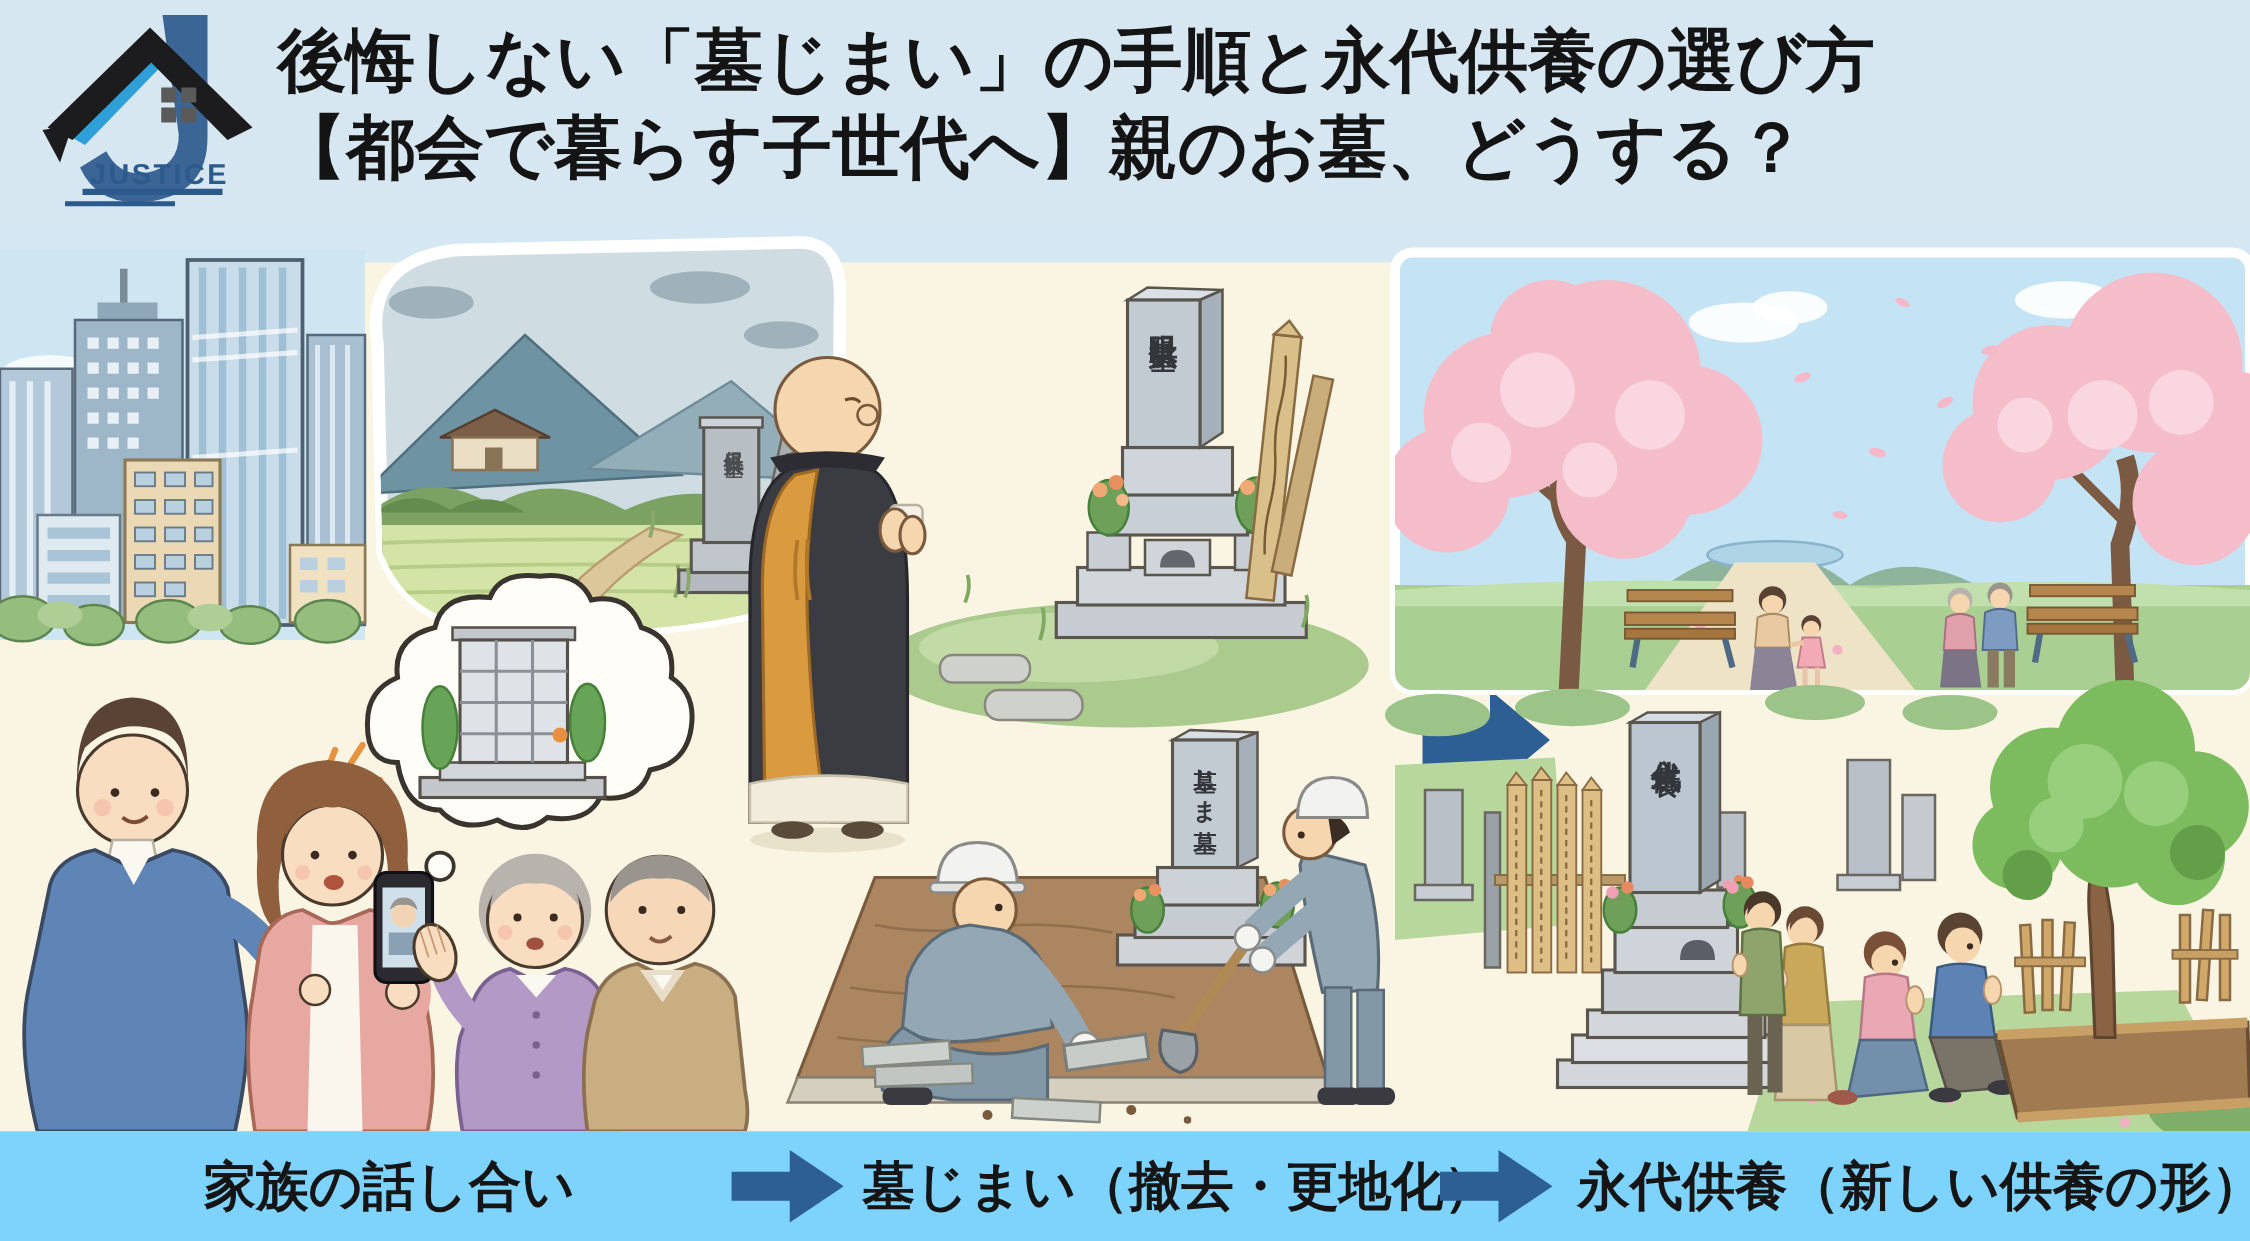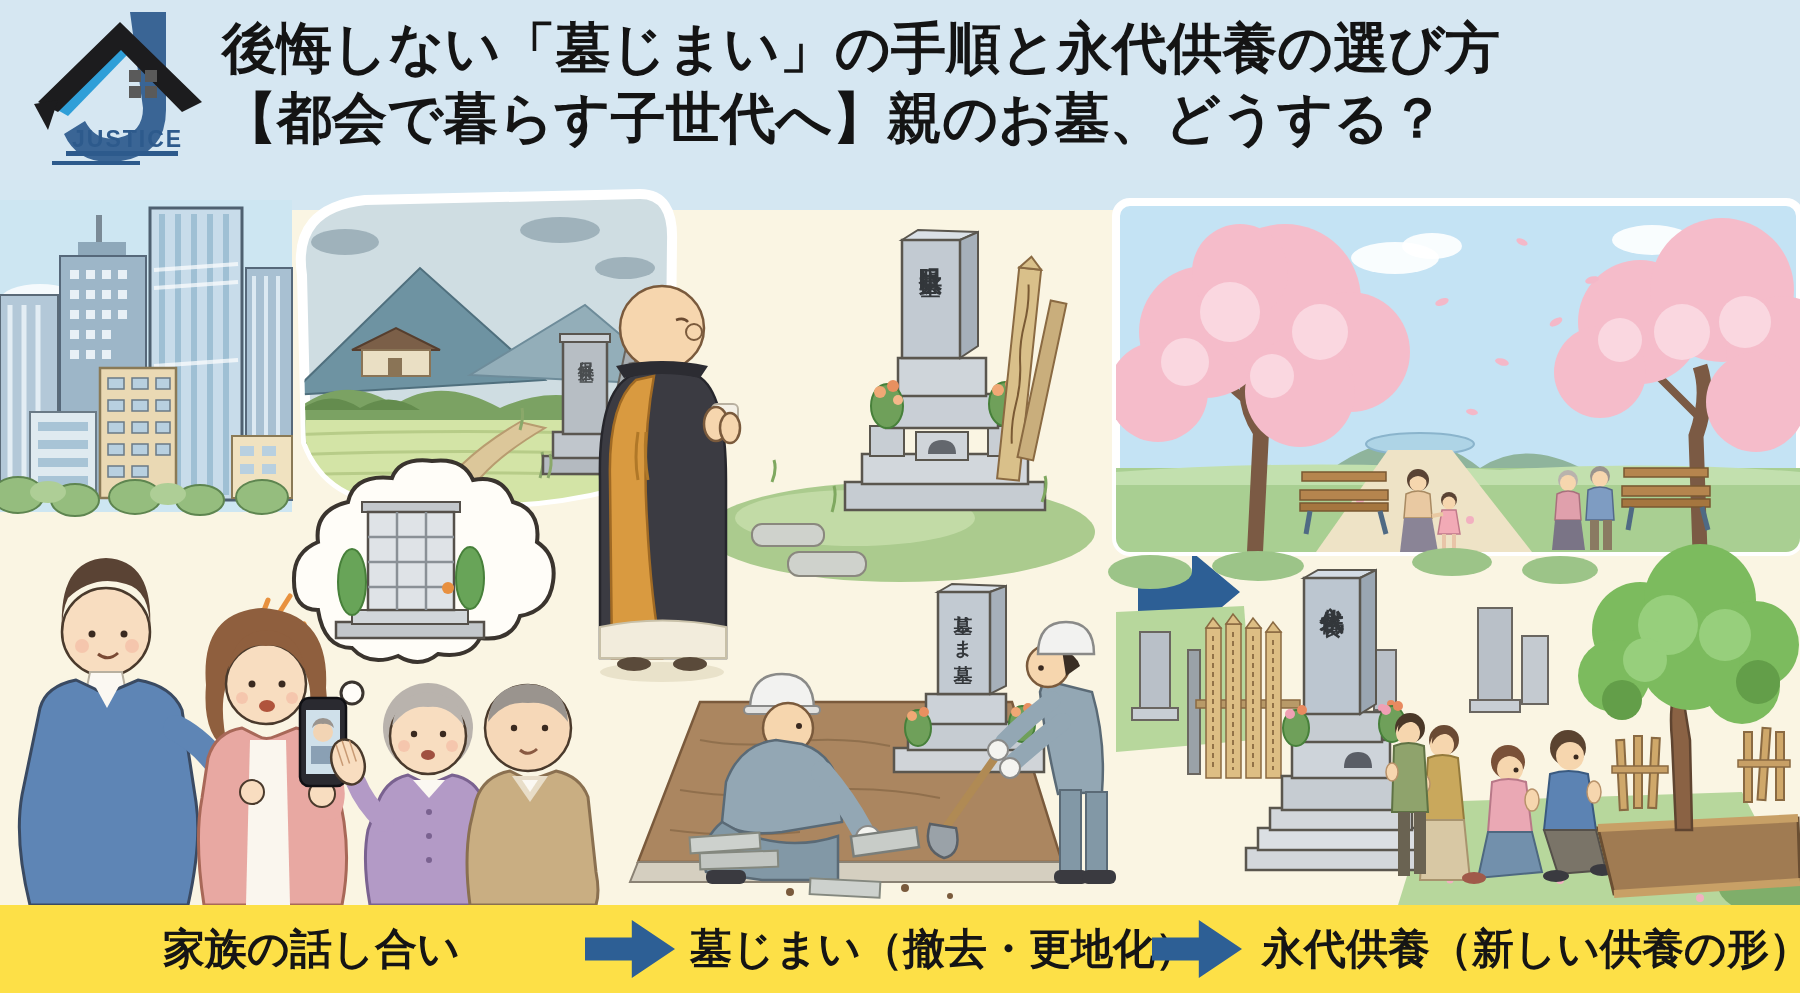--- a/index.html
+++ b/index.html
@@ -32,21 +32,21 @@
     position:absolute;writing-mode:vertical-rl;text-orientation:upright;
     color:#33373b;font-weight:bold;line-height:1;letter-spacing:2px;
   }
   .stone-text.countryside{left:578px;top:168px;height:86px;font-size:16px;color:#4a4e50;}
   .stone-text.temple{left:919px;top:70px;height:106px;font-size:23px;}
   .stone-text.removal{left:954px;top:420px;height:92px;font-size:19px;}
   .stone-text.eternal{left:1320px;top:408px;height:122px;font-size:24px;}
   
   .footer{
     position:absolute;left:0;top:905px;width:1800px;height:88px;
-    background:#fde047;
+    background:#7dd3fc;
     font-family:Liberation Serif, serif;
   }
   .step-label{
     position:absolute;top:50%;transform:translateY(-50%);
     font-size:42px;font-weight:800;color:#151515;white-space:nowrap;
   }
   .step1{left:163px;}
   .step2{left:690px;}
   .step3{left:1262px;}
   .flow-arrow{

